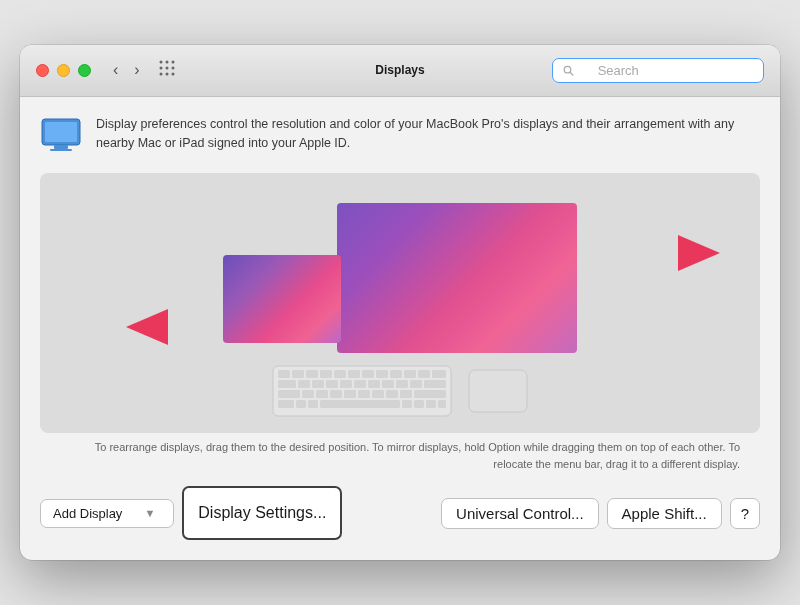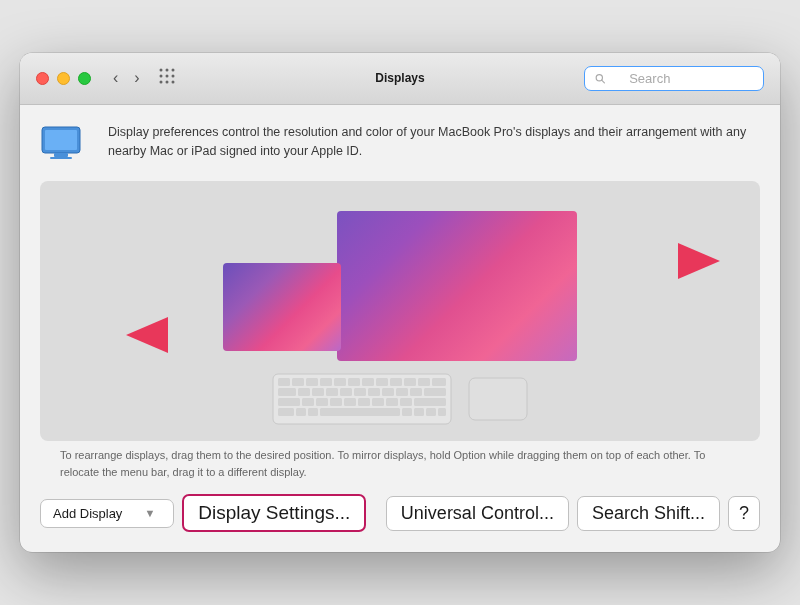--- a/index.html
+++ b/index.html
@@ -75,38 +75,38 @@
     }
     .search-box {
       margin-left: auto;
       display: flex;
       align-items: center;
       background: #fff;
       border: 1.5px solid #4a9eff;
       border-radius: 7px;
       padding: 4px 10px;
       gap: 24px;
-      width: 180px;
+      width: 212px;
     }
     .search-input {
       border: none;
       outline: none;
       background: transparent;
       font-size: 13px;
       color: #333;
       width: 100%;
     }
     .search-input::placeholder { color: #aaa; }
     .content {
       padding: 18px 20px 16px 20px;
     }
     .info-row {
       display: flex;
       align-items: flex-end;
-      gap: 26px;
+      gap: 14px;
       margin-bottom: 20px;
     }
     .display-icon {
       width: 42px;
       height: 36px;
       flex-shrink: 0;
       margin-top: 2px;
     }
     .info-text {
       font-size: 12.5px;
@@ -172,21 +172,21 @@
       width: 180px;
       height: 52px;
     }
     .trackpad-svg {
       width: 60px;
       height: 44px;
     }
     .hint-text {
       font-size: 11px;
       color: #666;
-      text-align: left;
+      text-align: right;
       line-height: 1.5;
       margin-bottom: 14px;
       padding: 0 20px;
     }
     .bottom-bar {
       display: flex;
       align-items: center;
       gap: 8px;
       padding: 0 0 4px 0;
     }
@@ -198,35 +198,35 @@
       border-radius: 7px;
       padding: 6px 12px;
       font-size: 13px;
       color: #1a1a1a;
       cursor: pointer;
       gap: 16px;
     }
     .add-display-text { margin-right: 4px; }
     .display-settings-btn {
       background: #fff;
-      border: 2px solid #be185d;
+      border: 2px solid #404040;
       border-radius: 7px;
-      padding: 6px 14px;
-      font-size: 19px;
+      padding: 16px 14px;
+      font-size: 16px;
       color: #1a1a1a;
       cursor: pointer;
       font-weight: 400;
     }
     .spacer { flex: 1; }
     .universal-btn, .night-shift-btn, .help-btn {
       background: #fff;
       border: 1px solid #c0c0c0;
       border-radius: 7px;
       padding: 6px 14px;
-      font-size: 18px;
+      font-size: 15px;
       color: #1a1a1a;
       cursor: pointer;
     }
     .help-btn {
       padding: 6px 10px;
       font-weight: 500;
     }
   </style>
 </head>
 <body>
@@ -355,17 +355,17 @@
     <p class="hint-text">To rearrange displays, drag them to the desired position. To mirror displays, hold Option while dragging them on top of each other. To relocate the menu bar, drag it to a different display.</p>
 
     <div class="bottom-bar">
       <button class="add-display-btn">
         <span class="add-display-text">Add Display</span>
         <span style="margin: 0 6px 0 2px; color:#888; font-size:11px;">▼</span>
       </button>
       <button class="display-settings-btn">Display Settings...</button>
       <div class="spacer"></div>
       <button class="universal-btn">Universal Control...</button>
-      <button class="night-shift-btn">Search Shift...</button>
+      <button class="night-shift-btn">Apple Shift...</button>
       <button class="help-btn">?</button>
     </div>
   </div>
 </div>
 
 </body></html>

